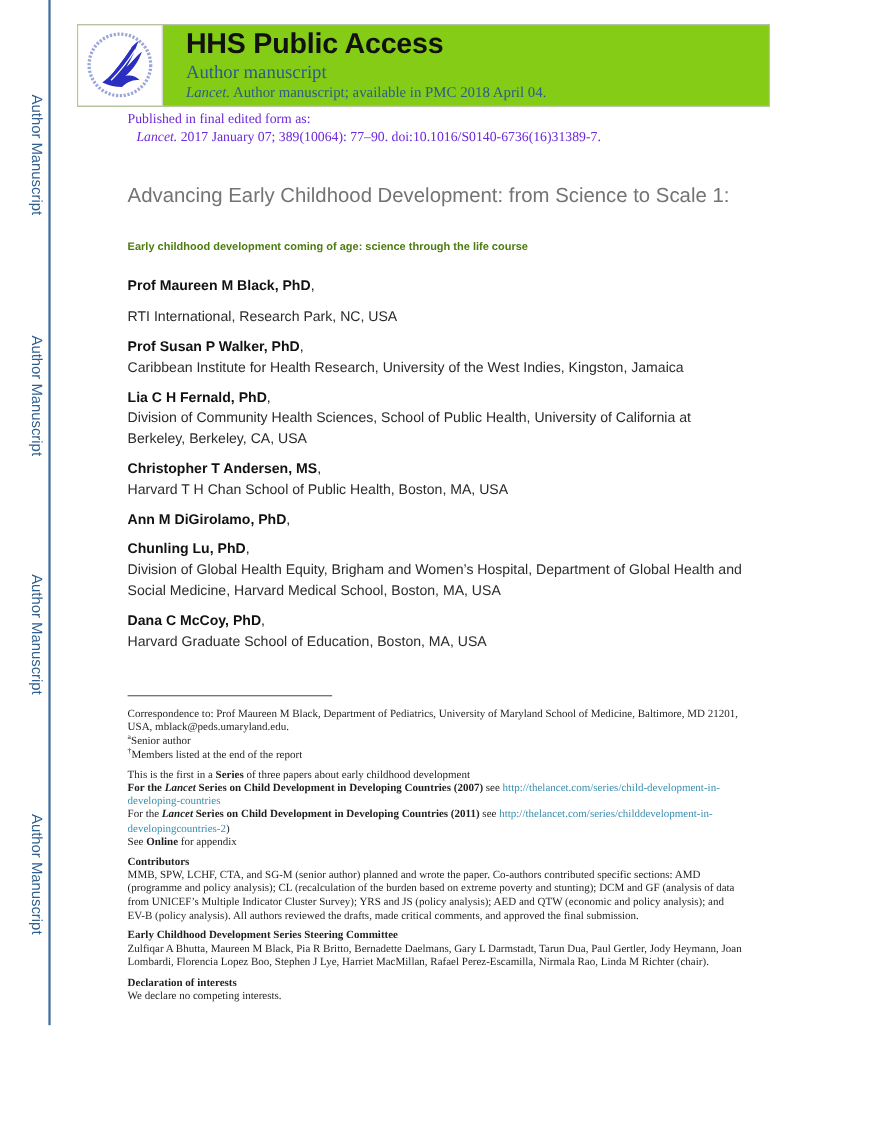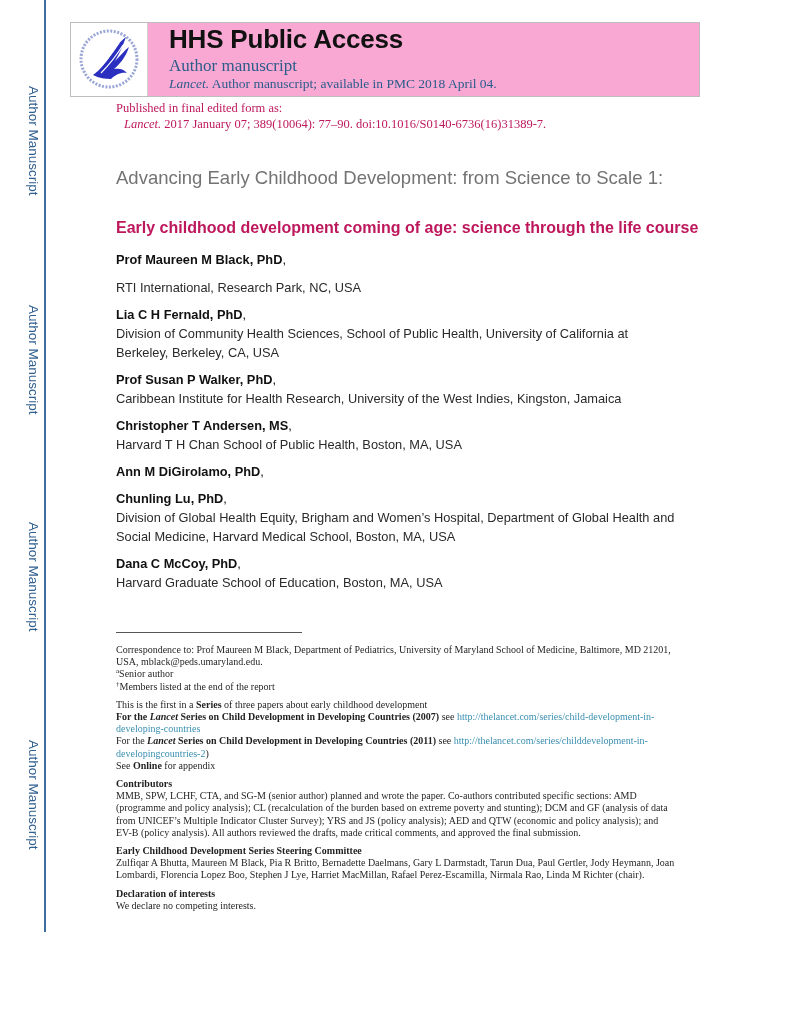--- a/index.html
+++ b/index.html
@@ -10,38 +10,38 @@
   .am-line { position: absolute; left: 44px; top: 0; width: 2px; height: 932px; background: #3d6e9e; }
   .am-label {
     position: absolute; left: 26px; width: 14px; height: 130px;
     writing-mode: vertical-rl;
     font-family: "Liberation Sans", sans-serif; font-size: 13.5px; color: #2f5f8f;
     white-space: nowrap; line-height: 14px;
   }
 
   
   .hdr { position: absolute; left: 70px; top: 22px; width: 630px; height: 75px;
-         border: 1px solid #bdbdbd; background: #f9a8d4; }
+         border: 1px solid #bdbdbd; background: #84cc16; }
   .hdr-logo { position: absolute; left: 0; top: 0; width: 77px; height: 73px; background: #ffffff;
               border-right: 1px solid #cfcfcf; }
   .hdr-title { position: absolute; left: 98px; top: 1px; font-family: "Liberation Sans", sans-serif;
                font-weight: bold; font-size: 26px; color: #111; letter-spacing: -0.2px; }
   .hdr-sub { position: absolute; left: 98px; top: 33px; font-family: "Liberation Serif", serif;
              font-size: 17px; color: #2b5c8a; }
   .hdr-avail { position: absolute; left: 98px; top: 53px; font-family: "Liberation Serif", serif;
                font-size: 13.5px; color: #2b5c8a; }
   .hdr-avail i { font-style: italic; }
 
-  .pub { position: absolute; left: 116px; top: 100px; font-family: "Liberation Serif", serif; font-size: 12.5px; line-height: 16px; color: #be185d; }
+  .pub { position: absolute; left: 116px; top: 100px; font-family: "Liberation Serif", serif; font-size: 12.5px; line-height: 16px; color: #6d28d9; }
   .pub .cite { padding-left: 8px; }
 
   .title { position: absolute; left: 116px; top: 165px; width: 570px;
            font-family: "Liberation Sans", sans-serif; font-size: 18.5px; line-height: 26px; color: #737373; }
   .subtitle { position: absolute; left: 116px; top: 219px; font-family: "Liberation Sans", sans-serif;
-              font-weight: bold; font-size: 16px; color: #be185d; }
+              font-weight: bold; font-size: 10px; color: #4d7c0f; }
 
   .authors { position: absolute; left: 116px; top: 251px; width: 560px; font-family: "Liberation Sans", sans-serif; }
   .author { margin-bottom: 9px; }
   .author-name { font-weight: bold; font-size: 12.8px; line-height: 18px; color: #111; }
   .aff { font-size: 12.8px; line-height: 19px; color: #2a2a2a; }
   .aff-extra { margin-top: 9px; }
 
   .footrule { position: absolute; left: 116px; top: 632px; width: 186px; height: 1px; background: #555; }
   .notes { position: absolute; left: 116px; top: 644px; width: 560px; font-family: "Liberation Serif", serif;
            font-size: 10px; line-height: 12.2px; color: #1f1f1f; }
@@ -81,26 +81,26 @@
 
 <div class="title">Advancing Early Childhood Development: from Science to Scale 1:</div>
 <div class="subtitle">Early childhood development coming of age: science through the life course</div>
 
 <div class="authors">
   <div class="author">
     <div class="author-name"><span>Prof Maureen M Black, PhD</span><span style="font-weight:normal">,</span></div>
     <div class="aff aff-extra">RTI International, Research Park, NC, USA</div>
   </div>
   <div class="author">
+    <div class="author-name"><span>Prof Susan P Walker, PhD</span><span style="font-weight:normal">,</span></div>
+    <div class="aff">Caribbean Institute for Health Research, University of the West Indies, Kingston, Jamaica</div>
+  </div>
+  <div class="author">
     <div class="author-name"><span>Lia C H Fernald, PhD</span><span style="font-weight:normal">,</span></div>
     <div class="aff">Division of Community Health Sciences, School of Public Health, University of California at Berkeley, Berkeley, CA, USA</div>
-  </div>
-  <div class="author">
-    <div class="author-name"><span>Prof Susan P Walker, PhD</span><span style="font-weight:normal">,</span></div>
-    <div class="aff">Caribbean Institute for Health Research, University of the West Indies, Kingston, Jamaica</div>
   </div>
   <div class="author">
     <div class="author-name"><span>Christopher T Andersen, MS</span><span style="font-weight:normal">,</span></div>
     <div class="aff">Harvard T H Chan School of Public Health, Boston, MA, USA</div>
   </div>
   <div class="author">
     <div class="author-name"><span>Ann M DiGirolamo, PhD</span><span style="font-weight:normal">,</span></div>
   </div>
   <div class="author">
     <div class="author-name"><span>Chunling Lu, PhD</span><span style="font-weight:normal">,</span></div>

